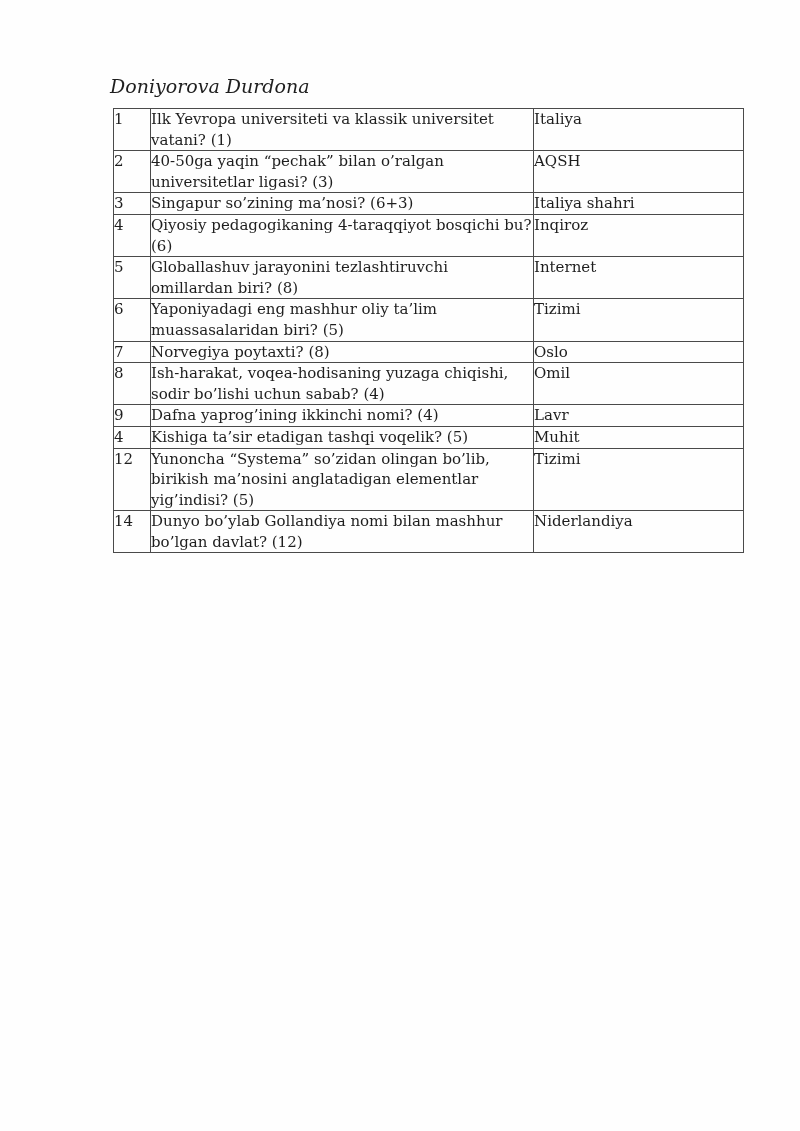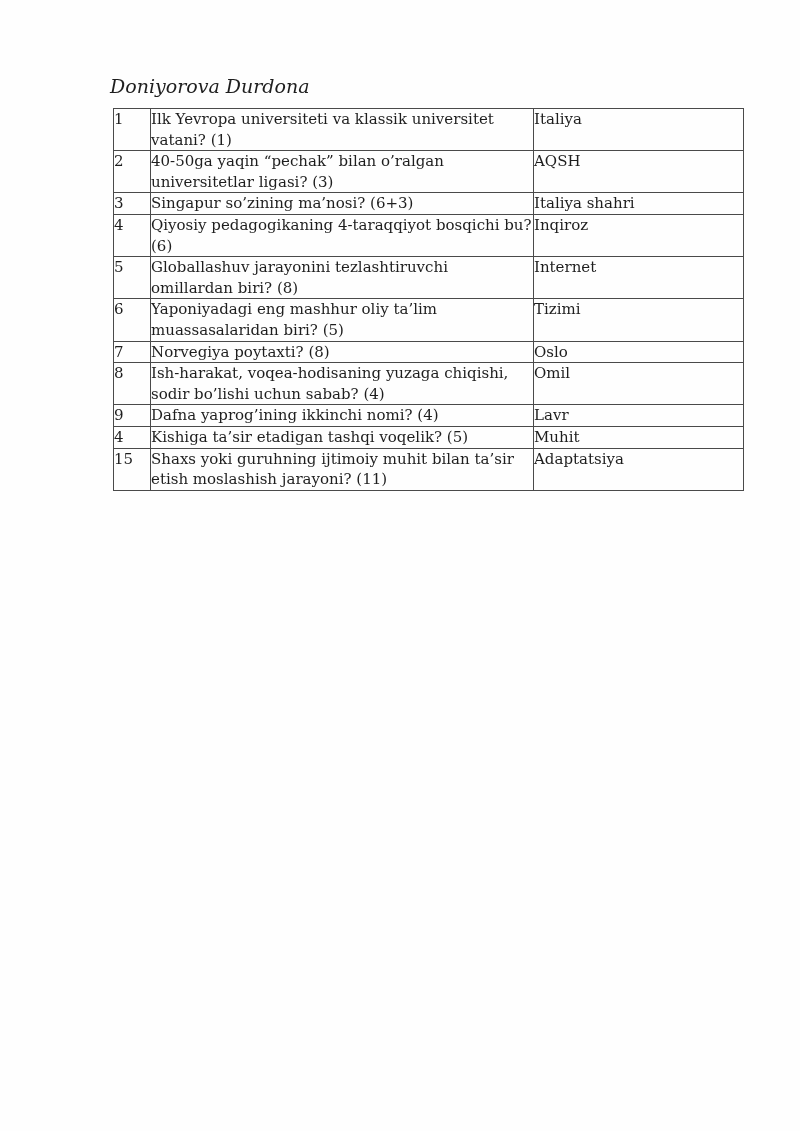--- a/index.html
+++ b/index.html
@@ -122,24 +122,29 @@
       <td class="c-a">Lavr</td>
     </tr>
 
 
     <tr>
       <td class="c-num">4</td>
       <td class="c-q">Kishiga ta’sir etadigan tashqi voqelik? (5)</td>
       <td class="c-a">Muhit</td>
     </tr>
 
-
+    <tr>
+      <td class="c-num">12</td>
+      <td class="c-q">Yunoncha “Systema” so’zidan olingan bo’lib, birikish ma’nosini anglatadigan elementlar yig’indisi? (5)</td>
+      <td class="c-a">Tizimi</td>
+    </tr>
 
 
     <tr>
-      <td class="c-num">15</td>
-      <td class="c-q">Shaxs yoki guruhning ijtimoiy muhit bilan ta’sir etish moslashish jarayoni? (11)</td>
-      <td class="c-a">Adaptatsiya</td>
+      <td class="c-num">14</td>
+      <td class="c-q">Dunyo bo’ylab Gollandiya nomi bilan mashhur bo’lgan davlat? (12)</td>
+      <td class="c-a">Niderlandiya</td>
     </tr>
+
   </tbody>
   </table>
 
 </div>
 
 </body></html>

